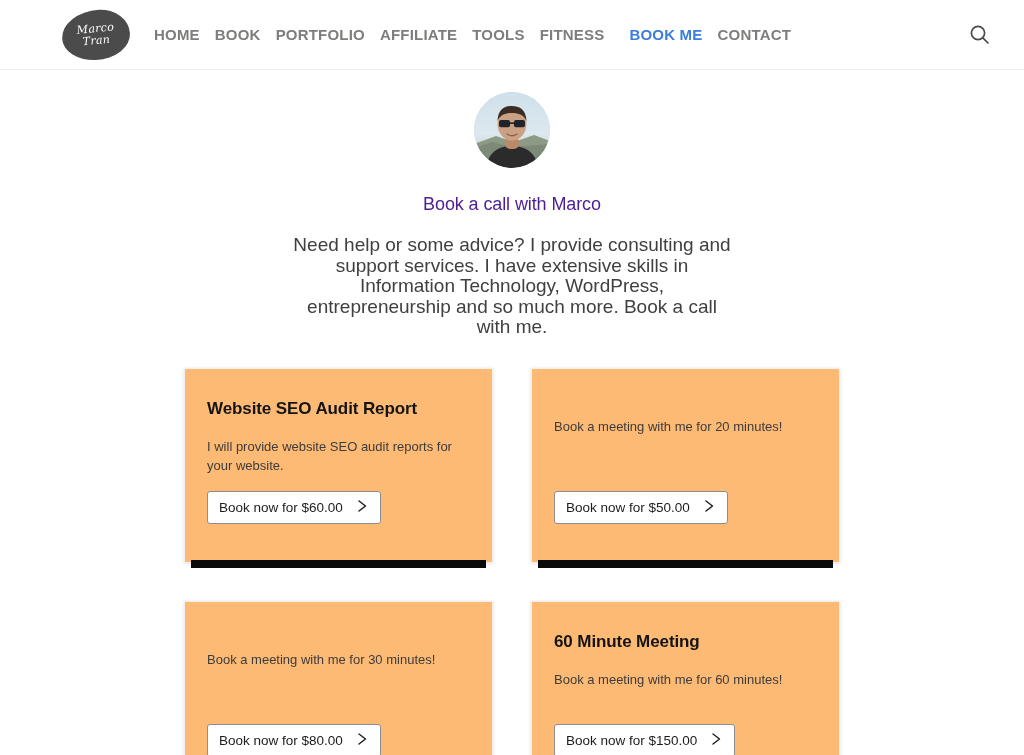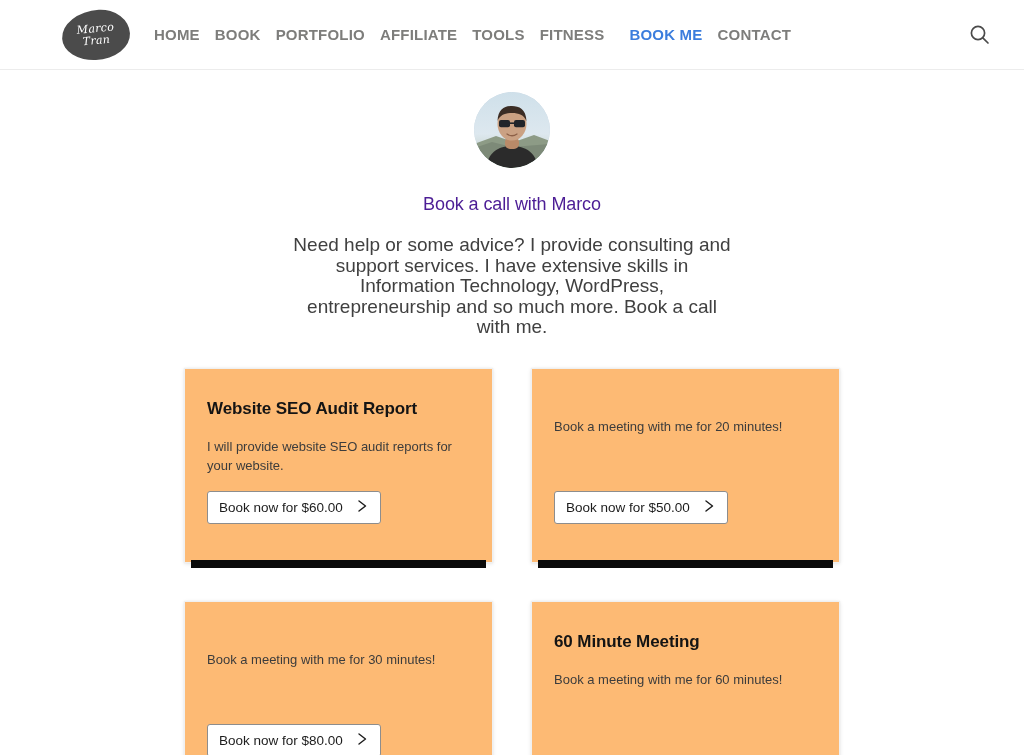--- a/index.html
+++ b/index.html
@@ -291,16 +291,24 @@
           <polyline points="2,2 8.5,7 2,12" stroke="#1c1c1c" stroke-width="1.4" fill="none" stroke-linecap="round" stroke-linejoin="round"></polyline>
         </svg>
       </span>
     </button>
 
   </div>
 
   <div class="card">
     <div class="card-title">60 Minute Meeting</div>
     <div class="card-desc">Book a meeting with me for 60 minutes!</div>
+    <button class="book-btn">
+      <span>Book now for $150.00</span>
+      <span class="chev">
+        <svg width="11" height="14" viewBox="0 0 11 14" fill="none">
+          <polyline points="2,2 8.5,7 2,12" stroke="#1c1c1c" stroke-width="1.4" fill="none" stroke-linecap="round" stroke-linejoin="round"></polyline>
+        </svg>
+      </span>
+    </button>
 
   </div>
 
 </section>
 
 </body></html>

